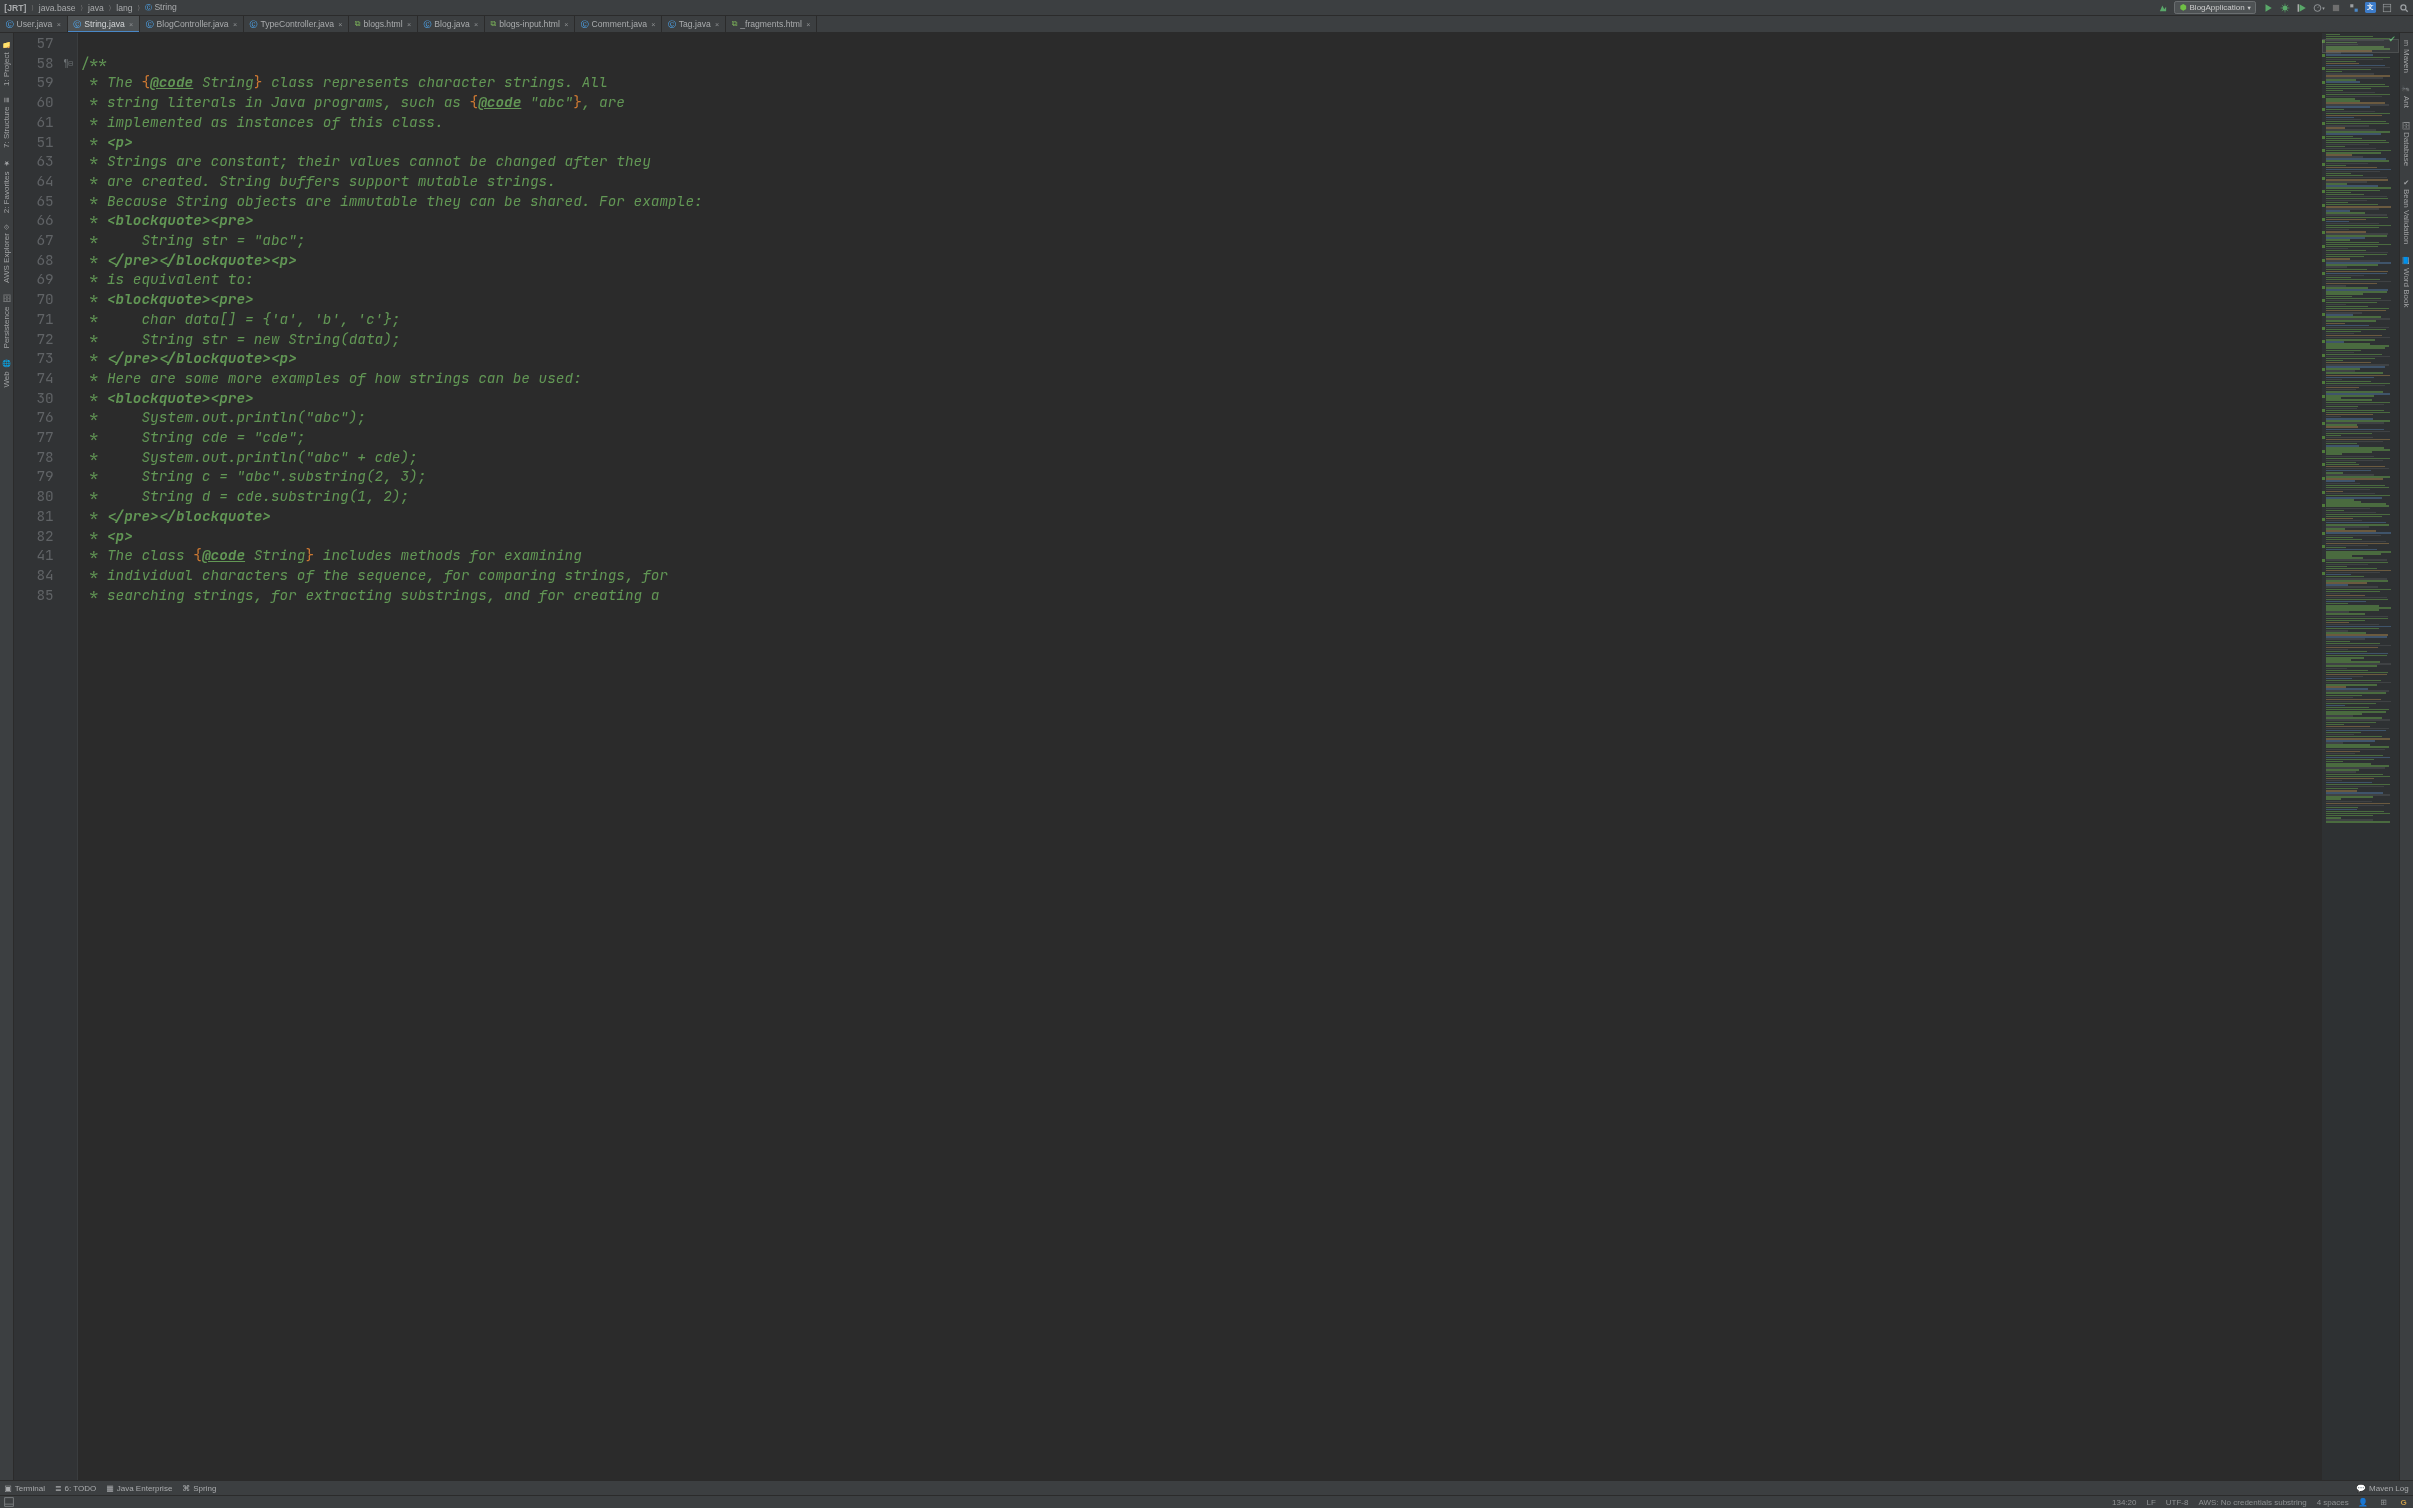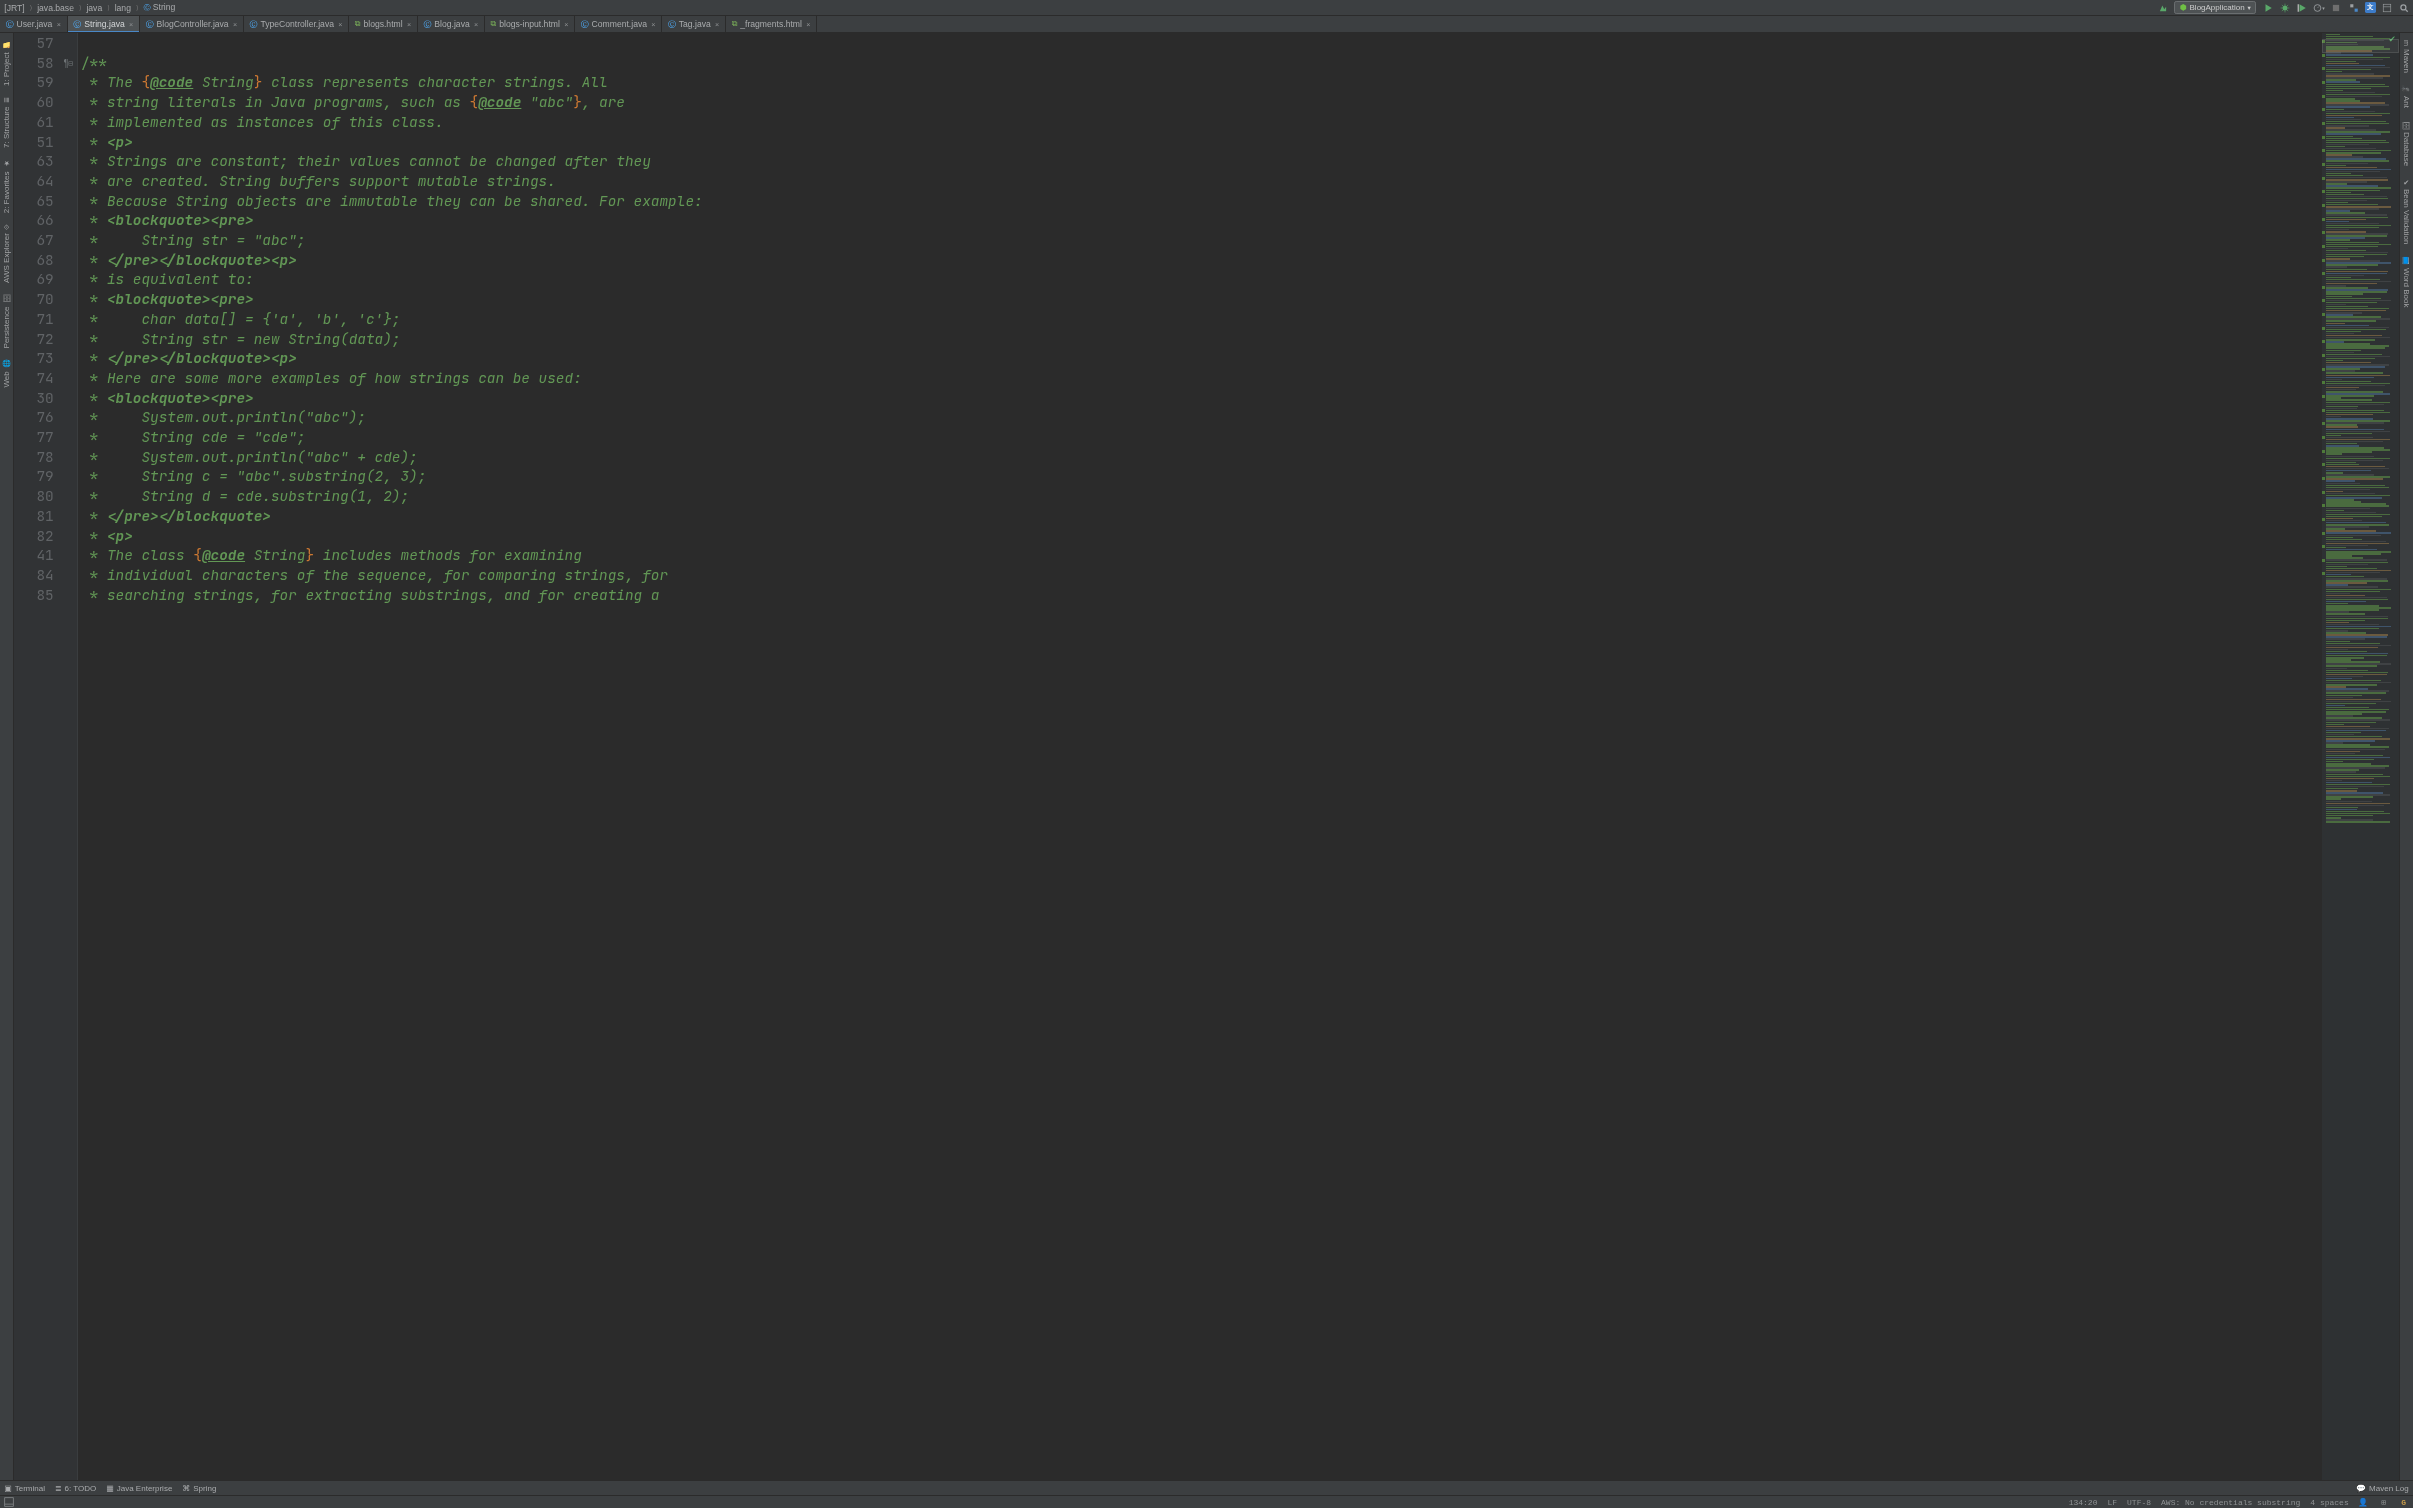--- a/index.html
+++ b/index.html
@@ -18,21 +18,21 @@
     height: 16px;
     background: #3c3f41;
     display: flex;
     align-items: center;
     border-bottom: 0.7px solid #2b2b2b;
     padding: 0 2.9px;
     flex-shrink: 0;
   }
   .breadcrumbs { display: flex; align-items: center; gap: 1.4px; }
   .crumb { color: #a9abad; padding: 0 1.4px; }
-  .crumb.first { font-weight: normal; }
+  .crumb.first { font-weight: bold; }
   .chev { color: #777; font-size: 6.5px; padding: 0 2.2px; }
   .class-ico { color: #4fb0ff; font-size: 7.2px; margin-right: 2.2px; }
   .nav-right { margin-left: auto; display: flex; align-items: center; gap: 5.7px; }
   .run-config {
     display: flex; align-items: center; gap: 2.9px;
     background: #4e5254; border: 0.7px solid #6a6e70;
     border-radius: 2.2px; padding: 0.7px 4.3px; height: 13px;
     font-size: 8px; color: #ccc;
   }
   .ico { display:inline-flex; align-items:center; justify-content:center; }
@@ -130,21 +130,21 @@
   .tools {
     height:15px; background:#3c3f41; border-top:0.7px solid #2b2b2b;
     display:flex; align-items:center; padding:0 4.3px; gap:10px;
     font-size:8px; color:#a9abad; flex-shrink:0;
   }
   .statusbar {
     height:13px; background:#3c3f41; border-top:0.7px solid #2b2b2b;
     display:flex; align-items:center; padding:0 4.3px; gap:10px;
     font-size:8px; color:#8e9193; flex-shrink:0;
   }
-  .status-right { margin-left:auto; display:flex; gap:10px; align-items:center;font-family:Liberation Mono, monospace;}
+  .status-right { margin-left:auto; display:flex; gap:10px; align-items:center;}
   .evlog { margin-left:auto; display:flex; align-items:center; gap:2.9px;}
 </style>
 </head>
 <body>
 
 <div class="navbar">
   <div class="breadcrumbs">
       <span class="crumb first">[JRT]</span>
       <span class="chev">⟩</span>
       <span class="crumb">java.base</span>

